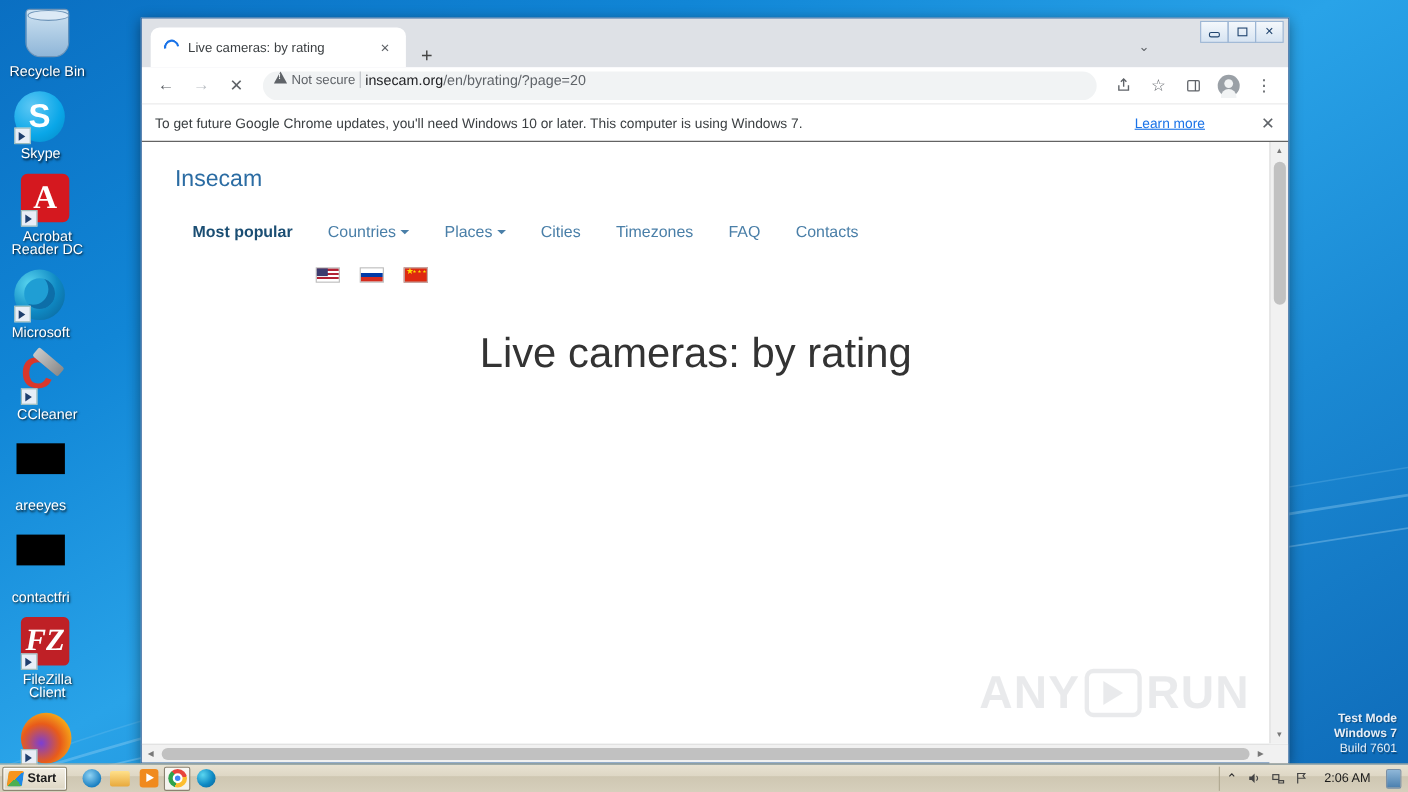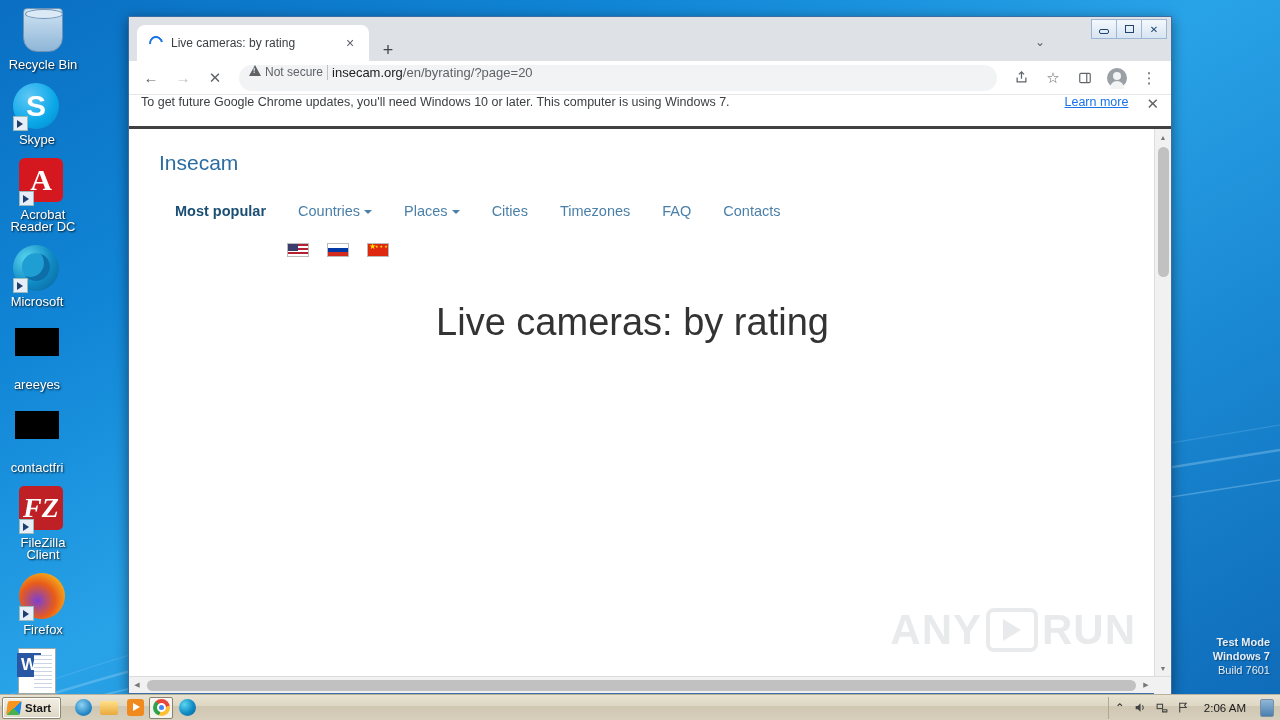--- a/index.html
+++ b/index.html
@@ -141,22 +141,22 @@
   .notsecure { font-size: 12px; color: #5f6368; flex: 0 0 auto; }
   .vdiv { width:1px; height:15px; background:#bdc1c6; flex:0 0 auto; }
   .url { font-size: 13px; color: #5f6368; white-space: nowrap; overflow: hidden; }
   .url b { color: #202124; font-weight: 400; }
   .avatar { width:20px;height:20px;border-radius:50%;background:#9aa0a6;position:relative; }
   .avatar::before { content:""; position:absolute;left:6px;top:4px;width:8px;height:8px;border-radius:50%;background:#f1f3f4; }
   .avatar::after { content:""; position:absolute;left:3px;top:13px;width:14px;height:8px;border-radius:7px 7px 0 0;background:#f1f3f4; }
 
   
   .infobar {
-    height: 34px; background: #fff; border-bottom: 3px solid #404040;
-    display: flex; padding: 0 12px;
+    height: 34px; background: #fff; border-bottom: 1px solid #404040;
+    display: flex; align-items: center; padding: 0 12px; gap: 33px;
   }
   .infobar .msg { font-size: 12.5px; color: #3c4043; flex: 1 1 auto; }
   .infobar .learn { font-size: 12.5px; color: #1a73e8; text-decoration: underline; margin-right: 18px; }
   .infobar .xbtn { font-size: 15px; color: #5f6368; }
 
   
   .content {
     flex: 1 1 auto; background: #fff; position: relative; overflow: hidden;
     display: flex;
   }
@@ -229,21 +229,21 @@
     width: 52px; height: 44px; border: 4px solid #8a9099; border-radius: 8px;
     display: flex; align-items: center; justify-content: center;
   }
   .anyrun .play::after {
     content:""; border-left: 18px solid #8a9099; border-top: 11px solid transparent;
     border-bottom: 11px solid transparent;
   }
 
   
   .testmode {
-    position: absolute; right: 10px; bottom: 43px; text-align: right;
+    position: absolute; right: 10px; bottom: 32px; text-align: right;
     color: #e6eef7; font-size: 11px; line-height: 14px;
     text-shadow: 1px 1px 1px rgba(0,0,0,.35); z-index: 5;
   }
   .testmode .b { font-weight: 700; }
 
   
   .taskbar {
     position: absolute; left: 0; bottom: 0; width: 1280px; height: 26px;
     background: linear-gradient(180deg, #e8e2d2 0%, #ded7c5 42%, #cfc7b2 44%, #d6cfbc 100%);
     border-top: 1px solid #b9b19c; display: flex; align-items: center; z-index: 10;
@@ -317,20 +317,27 @@
     <div class="label">Acrobat Reader DC</div>
   </div>
   <div class="dicon dicon-col2">
     <div class="glyph">
         <div class="ic-edge"></div>
         <span class="shortcut-arrow"></span>
       </div>
     <div class="label">Microsoft</div>
   </div>
 
+  <div class="dicon">
+    <div class="glyph">
+        <div class="ic-ccleaner"></div>
+        <span class="shortcut-arrow"></span>
+      </div>
+    <div class="label">CCleaner</div>
+  </div>
   <div class="dicon dicon-col2">
     <div class="glyph">
         <div class="ic-blackfile"></div>
       </div>
     <div class="label">areeyes</div>
   </div>
 
   <div class="dicon dicon-col2">
     <div class="glyph">
         <div class="ic-blackfile"></div>

